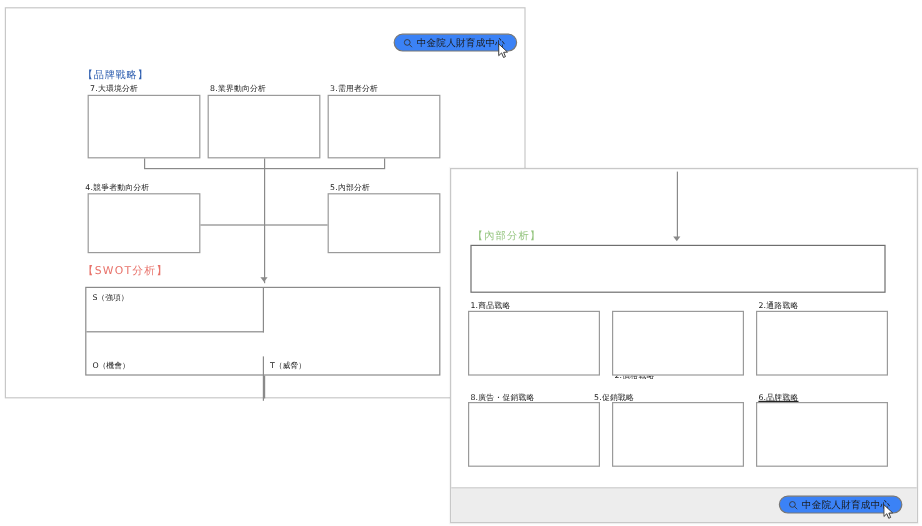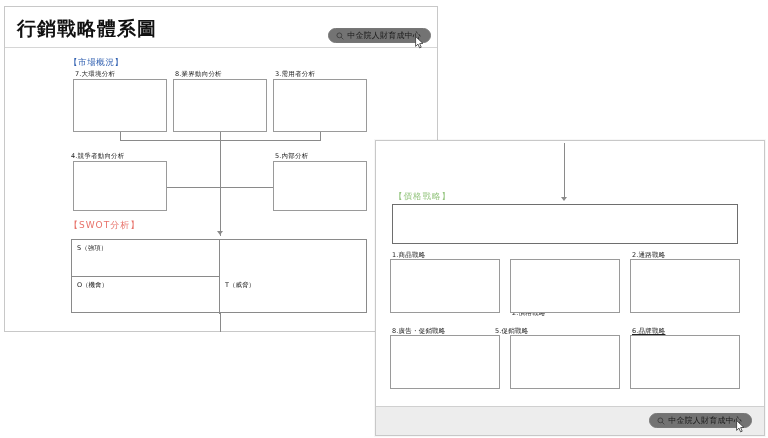--- a/index.html
+++ b/index.html
@@ -56,21 +56,21 @@
   
   .badge {
     position: absolute;
     display: flex;
     align-items: center;
     gap: 3px;
     height: 15px;
     padding: 0 9px 0 7px;
     border: 1px solid #777777;
     border-radius: 9px;
-    background: #737373;
+    background: #3b82f6;
     box-sizing: border-box;
     white-space: nowrap;
   }
   .badge-text {
     font-size: 8px;
     color: #1a1a1a;
     letter-spacing: 0.2px;
     line-height: 1;
   }
   .badge .mag {
@@ -141,21 +141,21 @@
     border-collapse: collapse;
     box-sizing: border-box;
   }
   .swot-cell {
     position: absolute;
     box-sizing: border-box;
     border-right: 1px solid #8a8a8a;
     border-bottom: 1px solid #8a8a8a;
   }
   .swot-cell.last-col { border-right: none; }
-  .swot-cell.last-row { border-bottom: none; }
+  .swot-cell.last-row { border-bottom: none; margin-top: 20px; }
   .swot-cell-label {
     position: absolute;
     left: 5px;
     top: 4px;
     font-size: 6.5px;
     color: #222222;
     white-space: nowrap;
   }
 
   
@@ -175,36 +175,33 @@
     border: 1px solid #6e6e6e;
     background: #ffffff;
     box-sizing: border-box;
   }
 </style>
 </head>
 <body>
 
 <div class="slide" id="slide-back">
 
-  <div class="slide-header">
-    <div class="deck-title">行銷戰略體系圖</div>
-  </div>
 
   <div class="badge" id="badge-top">
     <svg class="mag" width="8" height="8" viewBox="0 0 10 10">
       <circle cx="4.2" cy="4.2" r="3" fill="none" stroke="#333" stroke-width="0.9"></circle>
       <line x1="6.4" y1="6.4" x2="9.2" y2="9.2" stroke="#333" stroke-width="0.9"></line>
     </svg>
     <span class="badge-text">中金院人財育成中心</span>
   </div>
   <svg class="cursor-arrow" id="cursor-top" width="9" height="13" viewBox="0 0 9 13">
     <path d="M0.6,0.6 L0.6,10.4 L3.0,8.1 L4.6,11.9 L6.2,11.2 L4.7,7.6 L7.9,7.4 Z" fill="#ffffff" stroke="#333333" stroke-width="0.8" stroke-linejoin="round"></path>
   </svg>
 
-  <div class="section-heading heading-blue" style="left:64px; top:50px;">【市場概況】</div>
+  <div class="section-heading heading-blue" style="left:64px; top:50px;">【品牌戰略】</div>
 
   <div class="box-label" style="left:70px; top:63px;">7.大環境分析</div>
   <div class="content-box" style="left:68px; top:72px; width:94px; height:53px;"></div>
 
   <div class="box-label" style="left:170px; top:63px;">8.業界動向分析</div>
   <div class="content-box" style="left:168px; top:72px; width:94px; height:53px;"></div>
 
   <div class="box-label" style="left:270px; top:63px;">3.需用者分析</div>
   <div class="content-box" style="left:268px; top:72px; width:94px; height:53px;"></div>
 
@@ -238,21 +235,21 @@
   </div>
 
   <div class="connector conn-v" style="left:215px; top:306px; height:19px;"></div>
 </div>
 
 <div class="slide" id="slide-front">
 
   <div class="connector conn-v" style="left:188px; top:2px; height:56px;"></div>
   <div class="arrow-head" style="left:185px; top:56px;"></div>
 
-  <div class="section-heading heading-green" style="left:18px; top:50px;">【價格戰略】</div>
+  <div class="section-heading heading-green" style="left:18px; top:50px;">【內部分析】</div>
 
   <div class="theme-box" style="left:16px; top:63px; width:346px; height:40px;"></div>
 
   <div class="box-label" style="left:16px; top:110px;">1.商品戰略</div>
   <div class="content-box" style="left:14px; top:118px; width:110px; height:54px;"></div>
 
   <div class="box-label" style="left:136px; top:124px;margin-top:44px;">2.價格戰略</div>
   <div class="content-box" style="left:134px; top:118px; width:110px; height:54px;"></div>
 
   <div class="box-label" style="left:256px; top:110px;">2.通路戰略</div>

